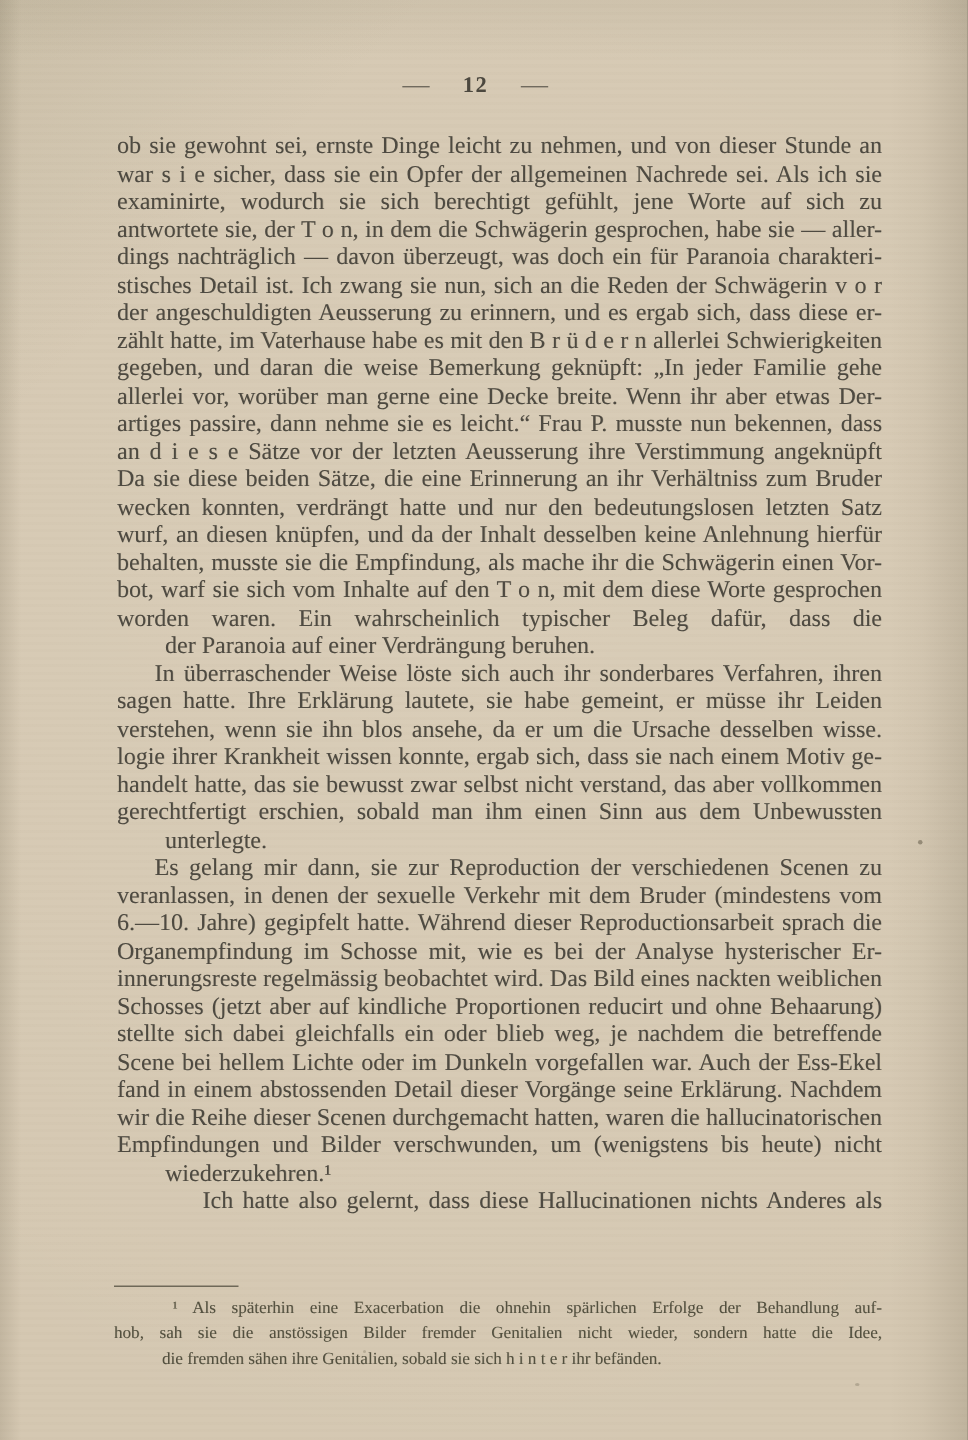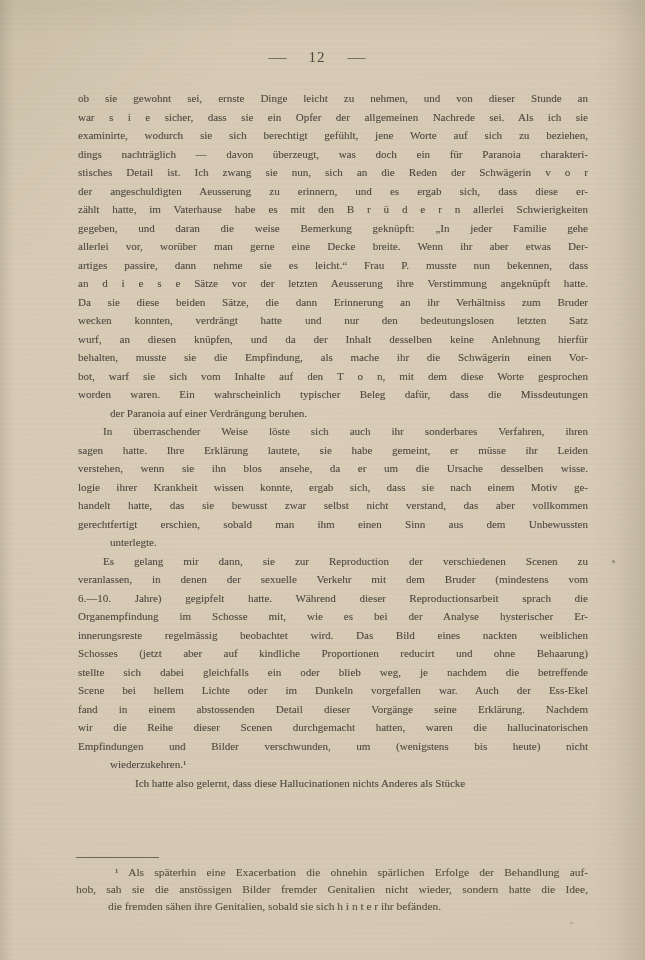--- a/index.html
+++ b/index.html
@@ -31,28 +31,28 @@
     width: 634px;
     display: flex;
     justify-content: center;
     align-items: center;
     gap: 23px;
     font-size: 15px;
     color: #575349;
     letter-spacing: 1px;
   }
   .page-header .dash { transform: scaleX(1.2); }
-  .page-header .num { font-weight: normal; color: #4c483f; }
+  .page-header .num { font-weight: bold; color: #4c483f; }
 
   .page-body {
     position: absolute;
     top: 89px;
     left: 78px;
     width: 510px;
-    font-size: 11px;
+    font-size: 16px;
     line-height: 18.5px;
     text-align: justify;
     text-shadow: 0.35px 0.3px 0 rgba(78,74,60,0.28);
   }
 
   .line {
     text-align: justify;
     text-align-last: justify;
     -moz-text-align-last: justify;
     overflow: hidden;
@@ -103,29 +103,30 @@
     <span class="dash">—</span>
     <span class="num">12</span>
     <span class="dash">—</span>
   </div>
 
   <div class="page-body">
     <div class="para">
         <div class="line">ob sie gewohnt sei, ernste Dinge leicht zu nehmen, und von dieser Stunde an</div>
         <div class="line">war s i e sicher, dass sie ein Opfer der allgemeinen Nachrede sei. Als ich sie</div>
         <div class="line">examinirte, wodurch sie sich berechtigt gefühlt, jene Worte auf sich zu beziehen,</div>
+        <div class="line">antwortete sie, der T o n, in dem die Schwägerin gesprochen, habe sie — aller-</div>
         <div class="line">dings nachträglich — davon überzeugt, was doch ein für Paranoia charakteri-</div>
         <div class="line">stisches Detail ist. Ich zwang sie nun, sich an die Reden der Schwägerin v o r</div>
         <div class="line">der angeschuldigten Aeusserung zu erinnern, und es ergab sich, dass diese er-</div>
         <div class="line">zählt hatte, im Vaterhause habe es mit den B r ü d e r n allerlei Schwierigkeiten</div>
         <div class="line">gegeben, und daran die weise Bemerkung geknüpft: „In jeder Familie gehe</div>
         <div class="line">allerlei vor, worüber man gerne eine Decke breite. Wenn ihr aber etwas Der-</div>
         <div class="line">artiges passire, dann nehme sie es leicht.“ Frau P. musste nun bekennen, dass</div>
         <div class="line">an d i e s e Sätze vor der letzten Aeusserung ihre Verstimmung angeknüpft hatte.</div>
-        <div class="line">Da sie diese beiden Sätze, die dann Erinnerung an ihr Verhältniss zum Bruder</div>
+        <div class="line">Da sie diese beiden Sätze, die eine Erinnerung an ihr Verhältniss zum Bruder</div>
         <div class="line">wecken konnten, verdrängt hatte und nur den bedeutungslosen letzten Satz</div>
         <div class="line">wurf, an diesen knüpfen, und da der Inhalt desselben keine Anlehnung hierfür</div>
         <div class="line">behalten, musste sie die Empfindung, als mache ihr die Schwägerin einen Vor-</div>
         <div class="line">bot, warf sie sich vom Inhalte auf den T o n, mit dem diese Worte gesprochen</div>
         <div class="line">worden waren. Ein wahrscheinlich typischer Beleg dafür, dass die Missdeutungen</div>
         <div class="line last">der Paranoia auf einer Verdrängung beruhen.</div>
       </div>
     <div class="para indent">
         <div class="line">In überraschender Weise löste sich auch ihr sonderbares Verfahren, ihren</div>
         <div class="line">sagen hatte. Ihre Erklärung lautete, sie habe gemeint, er müsse ihr Leiden</div>

